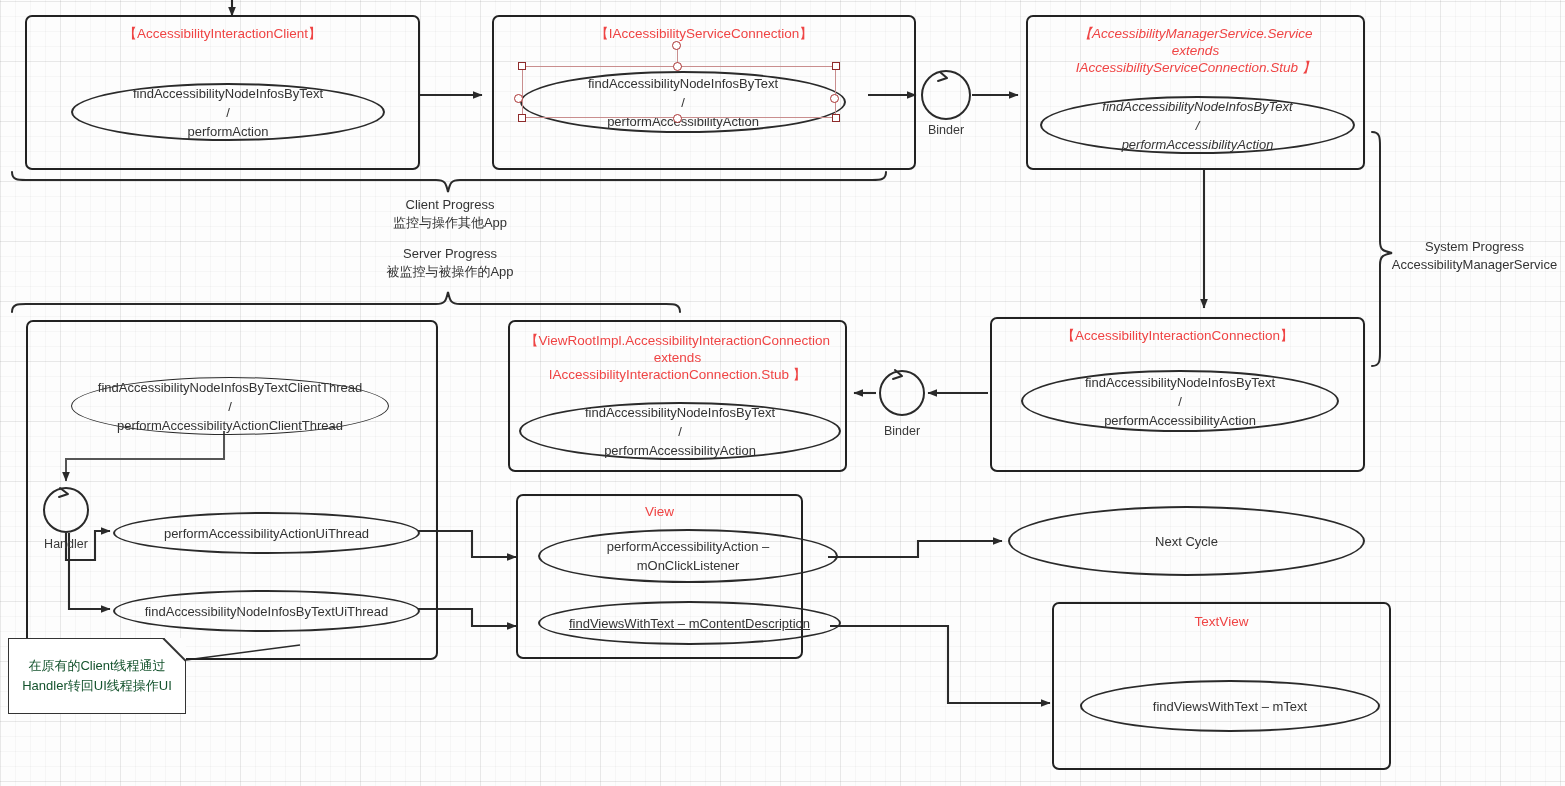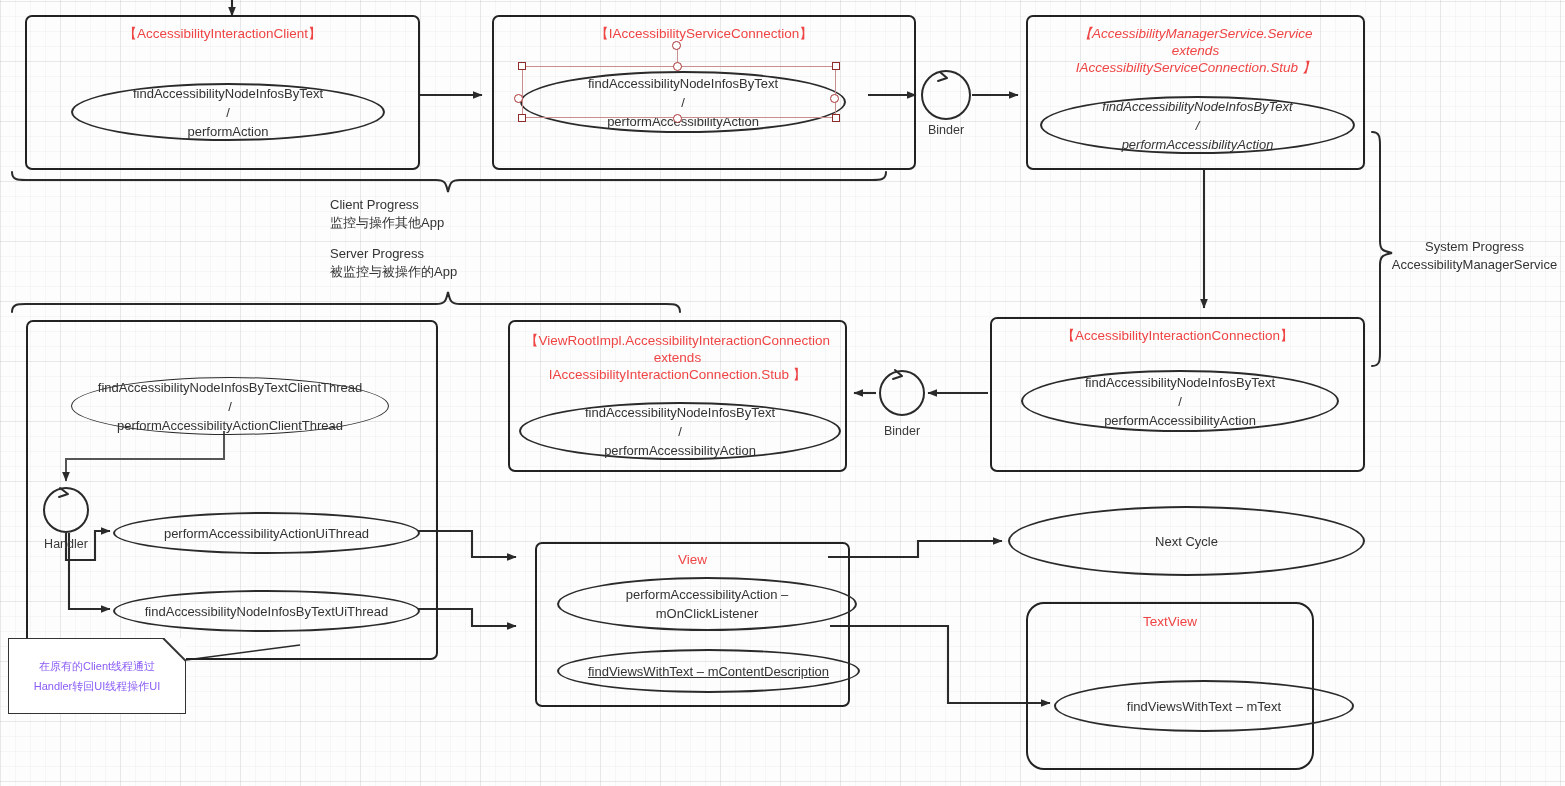--- a/index.html
+++ b/index.html
@@ -59,30 +59,30 @@
   .clabel {
     position:absolute;
     font-size:12.5px; color:#3a3a3a;
     text-align:center; white-space:nowrap;
   }
 
   
   .tlabel {
     position:absolute;
     font-size:13px; line-height:18px;
-    color:#333; text-align:left; white-space:pre-line;
+    color:#333; text-align:center; white-space:pre-line;
   }
 
   
   .note {
     position:absolute;
     border:1.6px solid #333;
     background:#fff;
-    font-size:11px; line-height:20px;
-    color:#8b5cf6;
+    font-size:13px; line-height:20px;
+    color:#14532d;
     text-align:center;
     display:flex; align-items:center; justify-content:center;
     white-space:pre-line;
   }
   .note .fold {
     position:absolute; top:-1px; right:-1px;
     width:0; height:0;
     border-left:22px solid transparent;
     border-top:22px solid #fdfdfd;
   }
@@ -278,30 +278,30 @@
   <div class="circ" style="left:879px; top:370px; width:46px; height:46px;"></div>
   <div class="clabel" style="left:862px; top:424px; width:80px;">Binder</div>
 
   <div class="rbox" style="left:990px; top:317px; width:375px; height:155px;">
     <div class="rbox-title">【AccessibilityInteractionConnection】</div>
     <div class="ell" style="left:29px; top:51px; width:318px; height:62px;">findAccessibilityNodeInfosByText
 /
 performAccessibilityAction</div>
   </div>
 
-  <div class="rbox" style="left:535px; top:494px; width:315px; height:165px;margin-top:48px;">
+  <div class="rbox" style="left:516px; top:494px; width:287px; height:165px;">
     <div class="rbox-title" style="top:7px;">View</div>
     <div class="ell" style="left:20px; top:33px; width:300px; height:54px;">performAccessibilityAction –
 mOnClickListener</div>
     <div class="ell" style="left:20px; top:105px; width:303px; height:44px;text-decoration:underline;">findViewsWithText – mContentDescription</div>
   </div>
 
   <div class="ell" style="left:1008px; top:506px; width:357px; height:70px;text-align:right;">Next Cycle</div>
 
-  <div class="rbox" style="left:1026px; top:602px; width:288px; height:168px;border-radius:18px;">
+  <div class="rbox" style="left:1052px; top:602px; width:339px; height:168px;">
     <div class="rbox-title" style="top:9px;">TextView</div>
     <div class="ell" style="left:26px; top:76px; width:300px; height:52px;">findViewsWithText – mText</div>
   </div>
 
   <div class="note" style="left:8px; top:638px; width:178px; height:76px;">
     <span>在原有的Client线程通过
 Handler转回UI线程操作UI</span>
     <span class="fold"></span>
     <span class="foldline"></span>
   </div>

